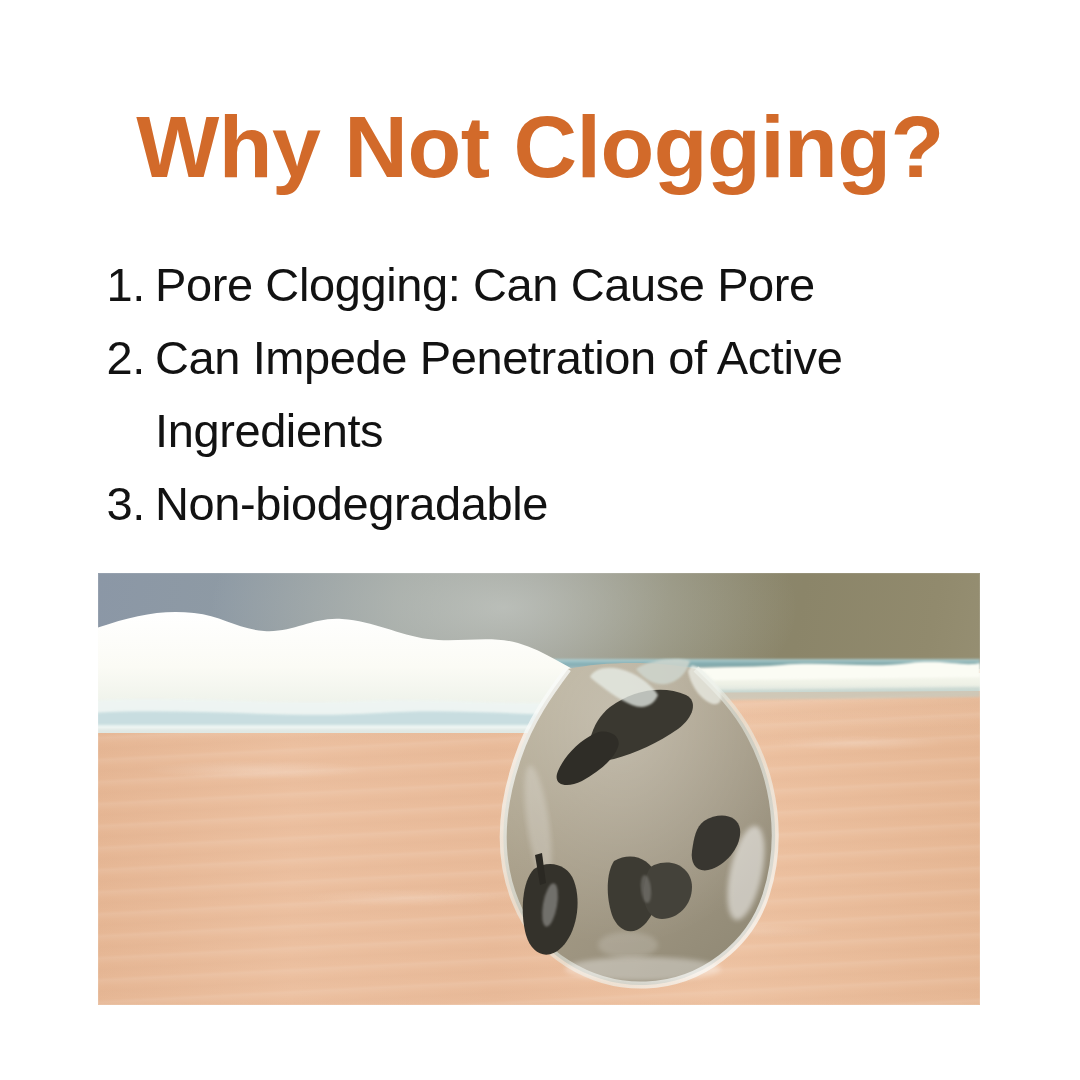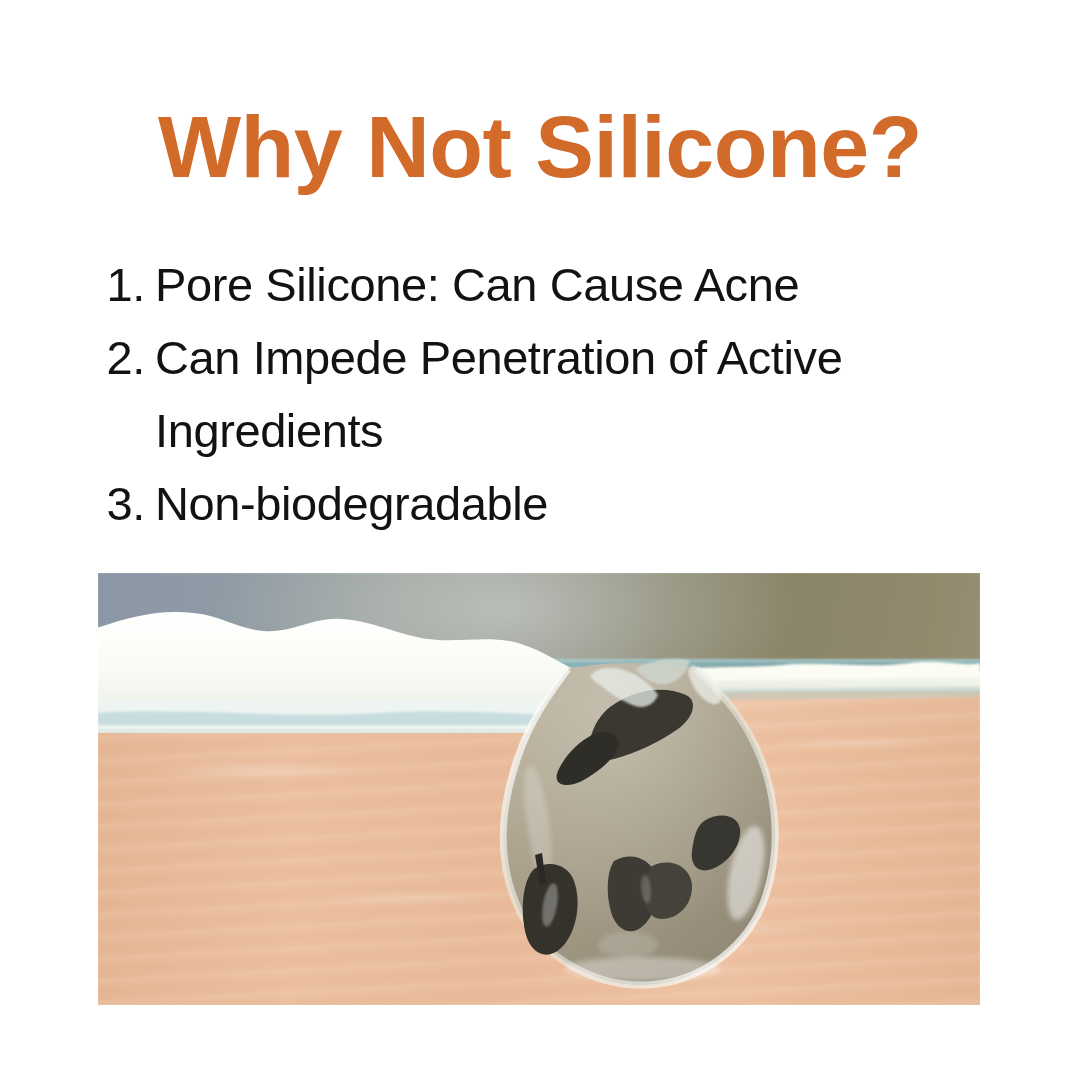--- a/index.html
+++ b/index.html
@@ -157,27 +157,27 @@
     inset: 0;
     box-shadow: inset 0 0 0 1px rgba(255,255,255,0.10);
     pointer-events: none;
   }
 </style>
 </head>
 <body>
 
 <div class="poster">
 
-  <div class="title">Why Not Silicone?</div>
+  <div class="title">Why Not Clogging?</div>
 
   <div class="list">
 
     <div class="list-item">
       <span class="list-num">1.</span>
-      <span class="list-text">Pore Silicone: Can Cause Acne</span>
+      <span class="list-text">Pore Clogging: Can Cause Pore</span>
     </div>
 
     <div class="list-item">
       <span class="list-num">2.</span>
       <span class="list-text">Can Impede Penetration of Active Ingredients</span>
     </div>
 
     <div class="list-item">
       <span class="list-num">3.</span>
       <span class="list-text">Non-biodegradable</span>

